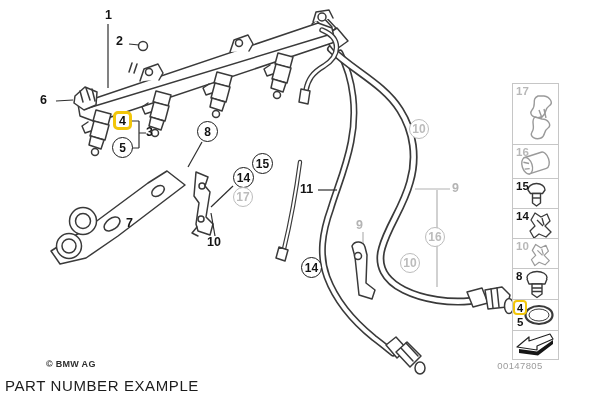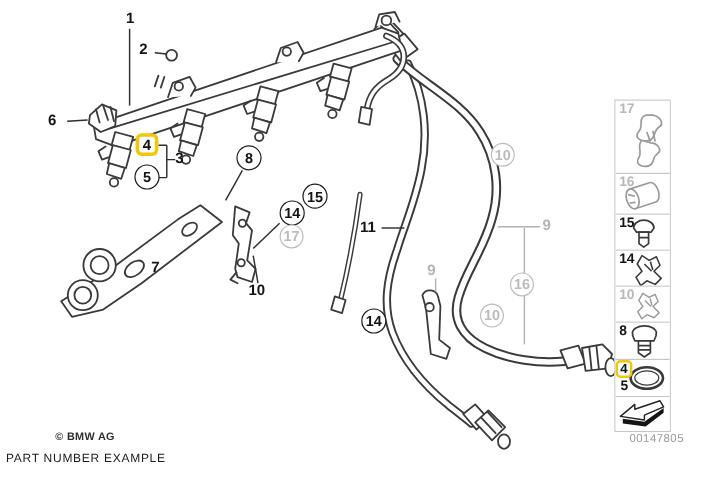--- a/index.html
+++ b/index.html
@@ -39,23 +39,23 @@
   .cell{position:relative;border-bottom:1px solid #c6c6c6;box-sizing:border-box;background:#fff;}
   .cell:last-child{border-bottom:none;}
   .cell .tag{position:absolute;left:3px;top:1px;font-weight:bold;font-size:11.5px;color:#141414;z-index:2;}
   .cell .tag.grey{color:#b8b8b8;}
   .cell .tag2{position:absolute;left:4px;top:16px;font-weight:bold;font-size:11.5px;color:#141414;z-index:2;}
   .cell svg{position:absolute;left:0;top:0;}
   .hl-side{left:0px;top:0px;width:10px;height:11px;border-width:2.5px;border-radius:4px;font-size:11px;}
 
   #copyright{position:absolute;left:46px;top:359px;z-index:3;font-size:9px;font-weight:bold;
              color:#2e2e2e;letter-spacing:0.3px;}
-  #drawno{position:absolute;left:514px;top:360px;width:56px;z-index:3;text-align:right;
+  #drawno{position:absolute;left:492px;top:360px;width:56px;z-index:3;text-align:center;
           font-size:9.5px;color:#9b9b9b;letter-spacing:0.4px;}
-  #caption{position:absolute;left:5px;top:377px;z-index:3;font-size:10px;
+  #caption{position:absolute;left:5px;top:377px;z-index:3;font-size:15px;
            letter-spacing:0.6px;color:#1c1c1c;}
 </style>
 </head>
 <body>
 
 <div id="stage">
 
   <svg id="art" width="600" height="400" viewBox="0 0 600 400">
     <defs>
       <g id="injector-shape" class="lnw" style="stroke-width:1.5">

